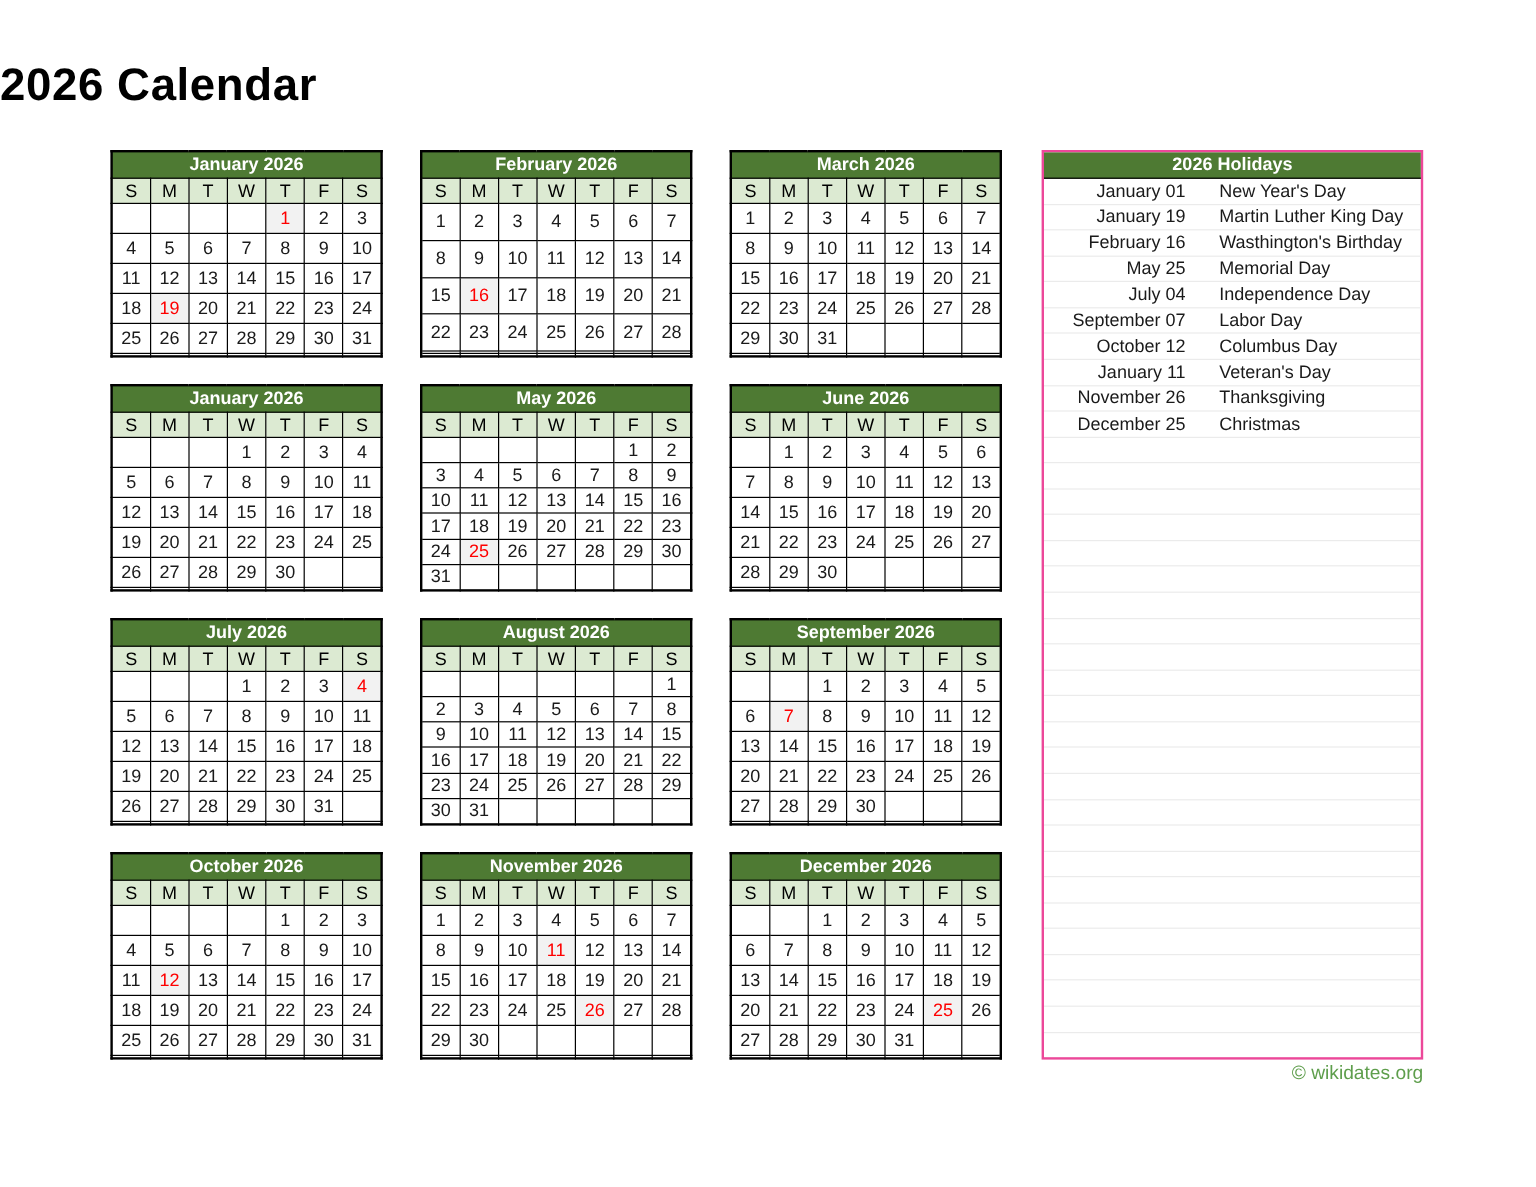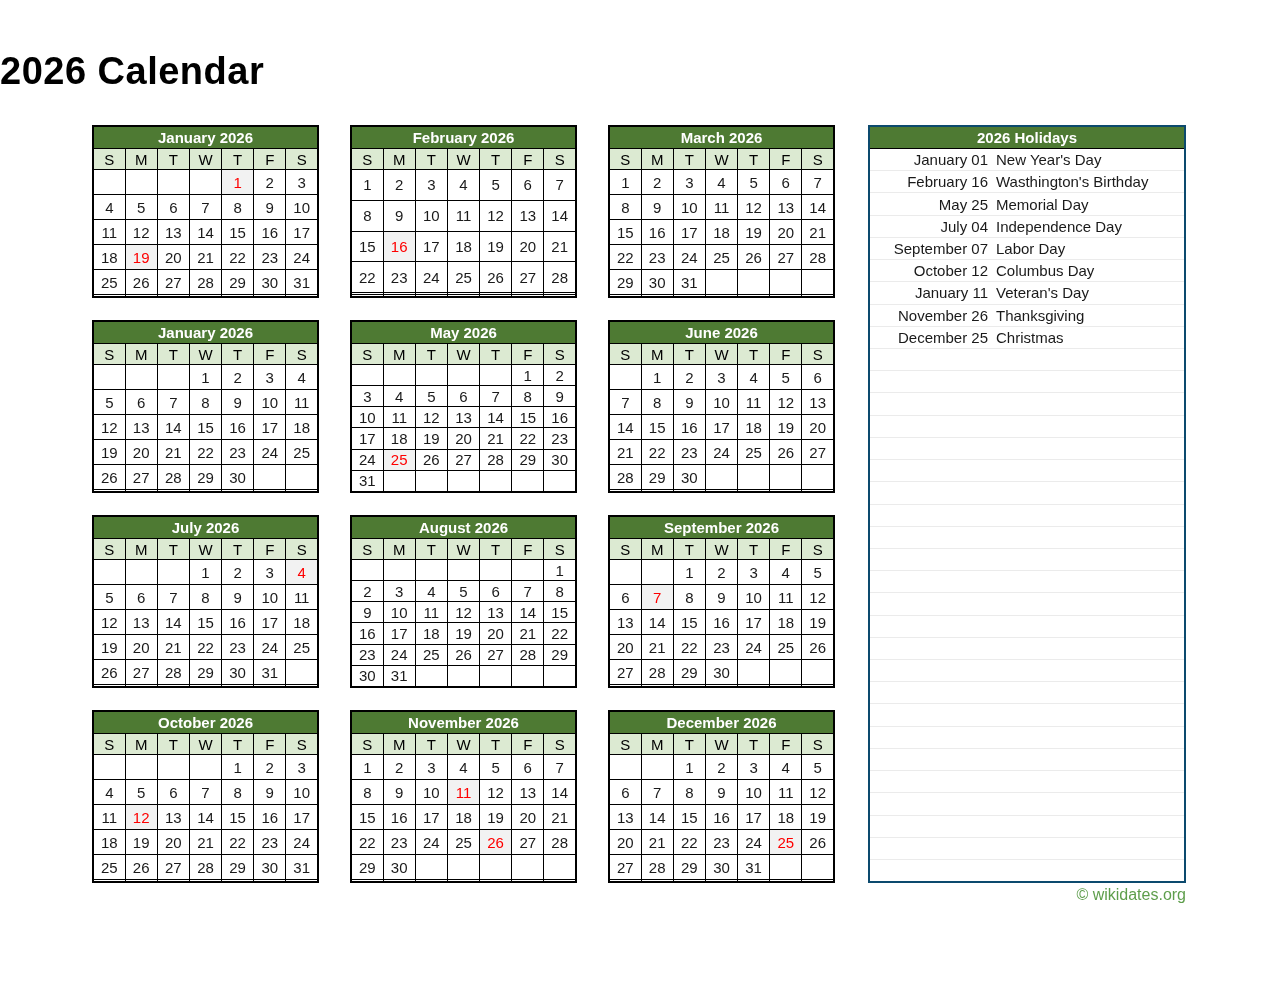--- a/index.html
+++ b/index.html
@@ -30,37 +30,37 @@
     background:#dcead2;color:#000;
     font-size:15px;font-weight:normal;height:20px;
   }
   .dc{
     background:#fff;font-size:15px;color:#1a1a1a;
   }
   .dc.hol{color:#fe0000;background:#f2f2f2;}
 
   .holidays-panel{
     position:absolute;left:868px;top:125px;width:318px;height:758px;
-    border:2px solid #0c4a6e;box-sizing:border-box;
+    border:2px solid #ec4899;box-sizing:border-box;
     display:flex;flex-direction:column;background:#fff;
   }
   .h-header{
     flex:0 0 21px;line-height:21px;
     background:#4e7a33;color:#fff;
     font-size:15px;font-weight:bold;text-align:center;
     border-bottom:1px solid #000;
   }
   .h-rows{flex:1;display:flex;flex-direction:column;justify-content:space-between;}
   .hrow{
     flex:1;display:flex;align-items:center;
     border-bottom:1px solid #ebebeb;font-size:15px;
   }
   .hrow:last-child{border-bottom:none;}
   .hdate{width:118px;text-align:right;white-space:nowrap;}
-  .hname{margin-left:8px;white-space:nowrap;}
+  .hname{margin-left:28px;white-space:nowrap;}
 
   .attribution{
     position:absolute;left:868px;top:886px;width:318px;
     text-align:right;font-size:16px;color:#5e9e4c;cursor:pointer;
   }
 </style>
 </head>
 <body>
 
 <div class="page-title">2026 Calendar</div>
@@ -931,20 +931,24 @@
       </tbody>
     </table>
   </div>
 
 <div class="holidays-panel">
   <div class="h-header">2026 Holidays</div>
   <div class="h-rows" id="holiday-rows">
       <div class="hrow">
         <span class="hdate">January 01</span>
         <span class="hname">New Year's Day</span>
+      </div>
+      <div class="hrow">
+        <span class="hdate">January 19</span>
+        <span class="hname">Martin Luther King Day</span>
       </div>
       <div class="hrow">
         <span class="hdate">February 16</span>
         <span class="hname">Wasthington's Birthday</span>
       </div>
       <div class="hrow">
         <span class="hdate">May 25</span>
         <span class="hname">Memorial Day</span>
       </div>
       <div class="hrow">

